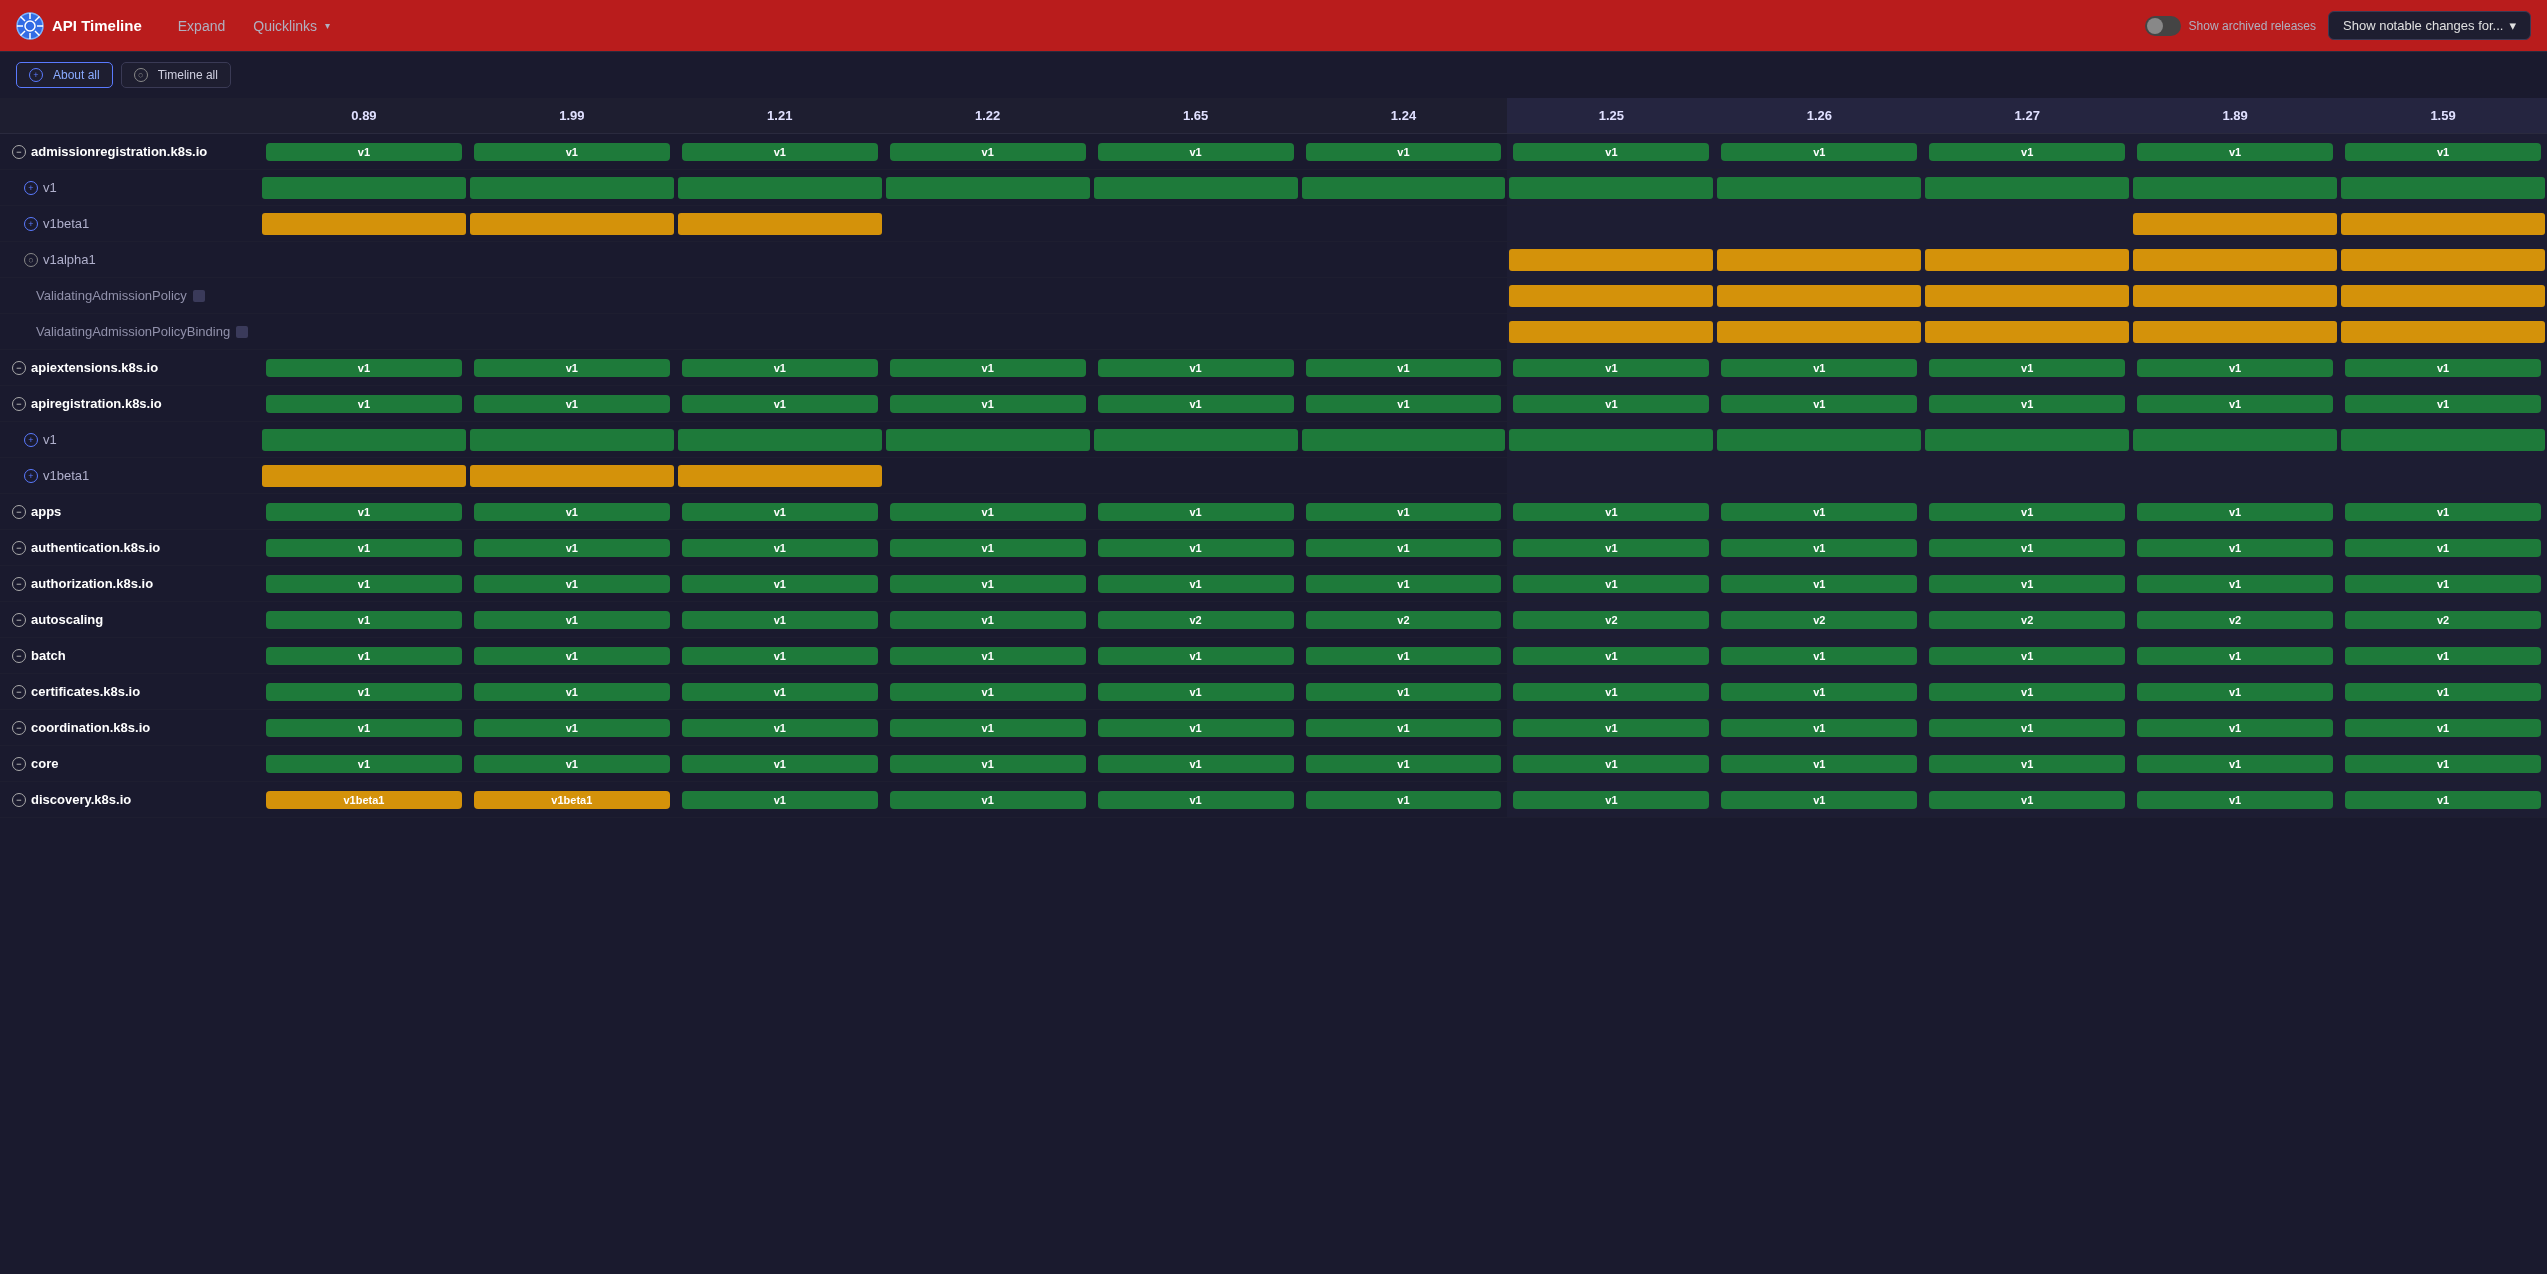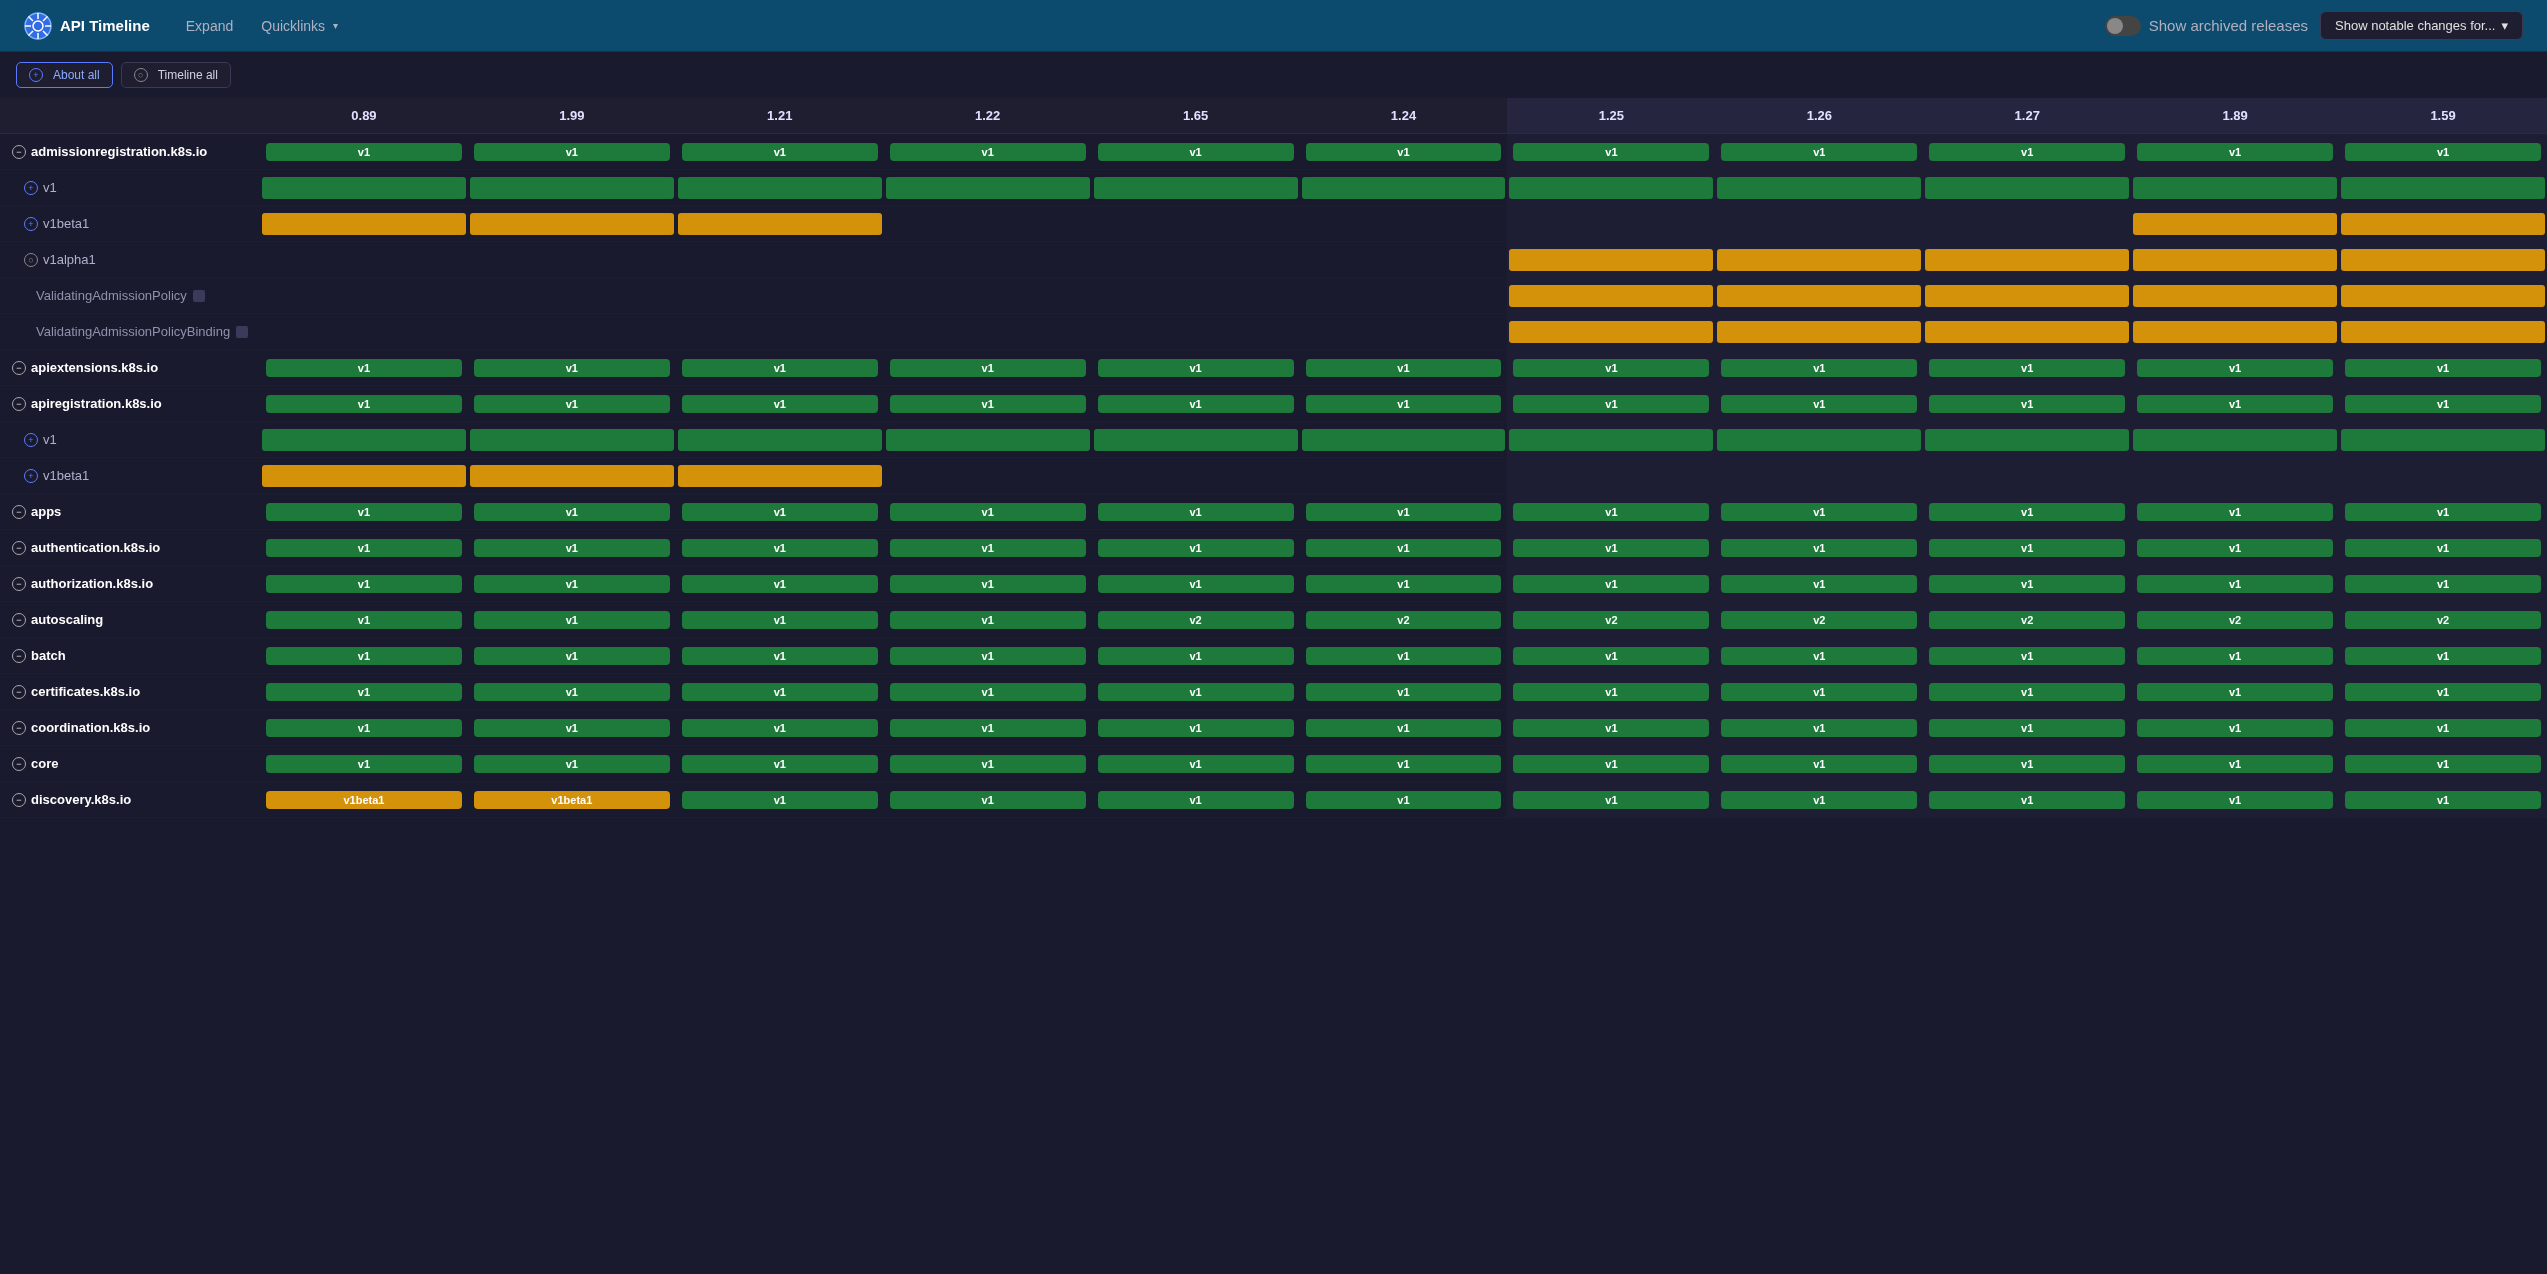--- a/index.html
+++ b/index.html
@@ -9,22 +9,22 @@
       font-family: -apple-system, BlinkMacSystemFont, 'Segoe UI', sans-serif;
       font-size: 13px;
       overflow: hidden;
       height: 100vh;
     }
 
     
     .navbar {
       display: flex;
       align-items: center;
-      background: #0c4a6e;
-      padding: 0 24px;
+      background: #b91c1c;
+      padding: 0 16px;
       height: 52px;
       border-bottom: 1px solid #2a2a3e;
     }
     .navbar-logo {
       display: flex;
       align-items: center;
       gap: 8px;
       font-weight: 700;
       font-size: 15px;
       color: #fff;
@@ -81,21 +81,21 @@
       height: 16px;
       background: #888;
       border-radius: 50%;
       position: absolute;
       top: 2px;
       left: 2px;
       transition: left 0.2s;
     }
     .toggle-label {
       color: #b0b0c0;
-      font-size: 15px;
+      font-size: 12px;
       text-align: center;
     }
     .notable-changes-btn {
       background: #1e1e30;
       border: 1px solid #3a3a55;
       color: #e0e0e0;
       padding: 6px 14px;
       border-radius: 6px;
       cursor: pointer;
       font-size: 13px;

